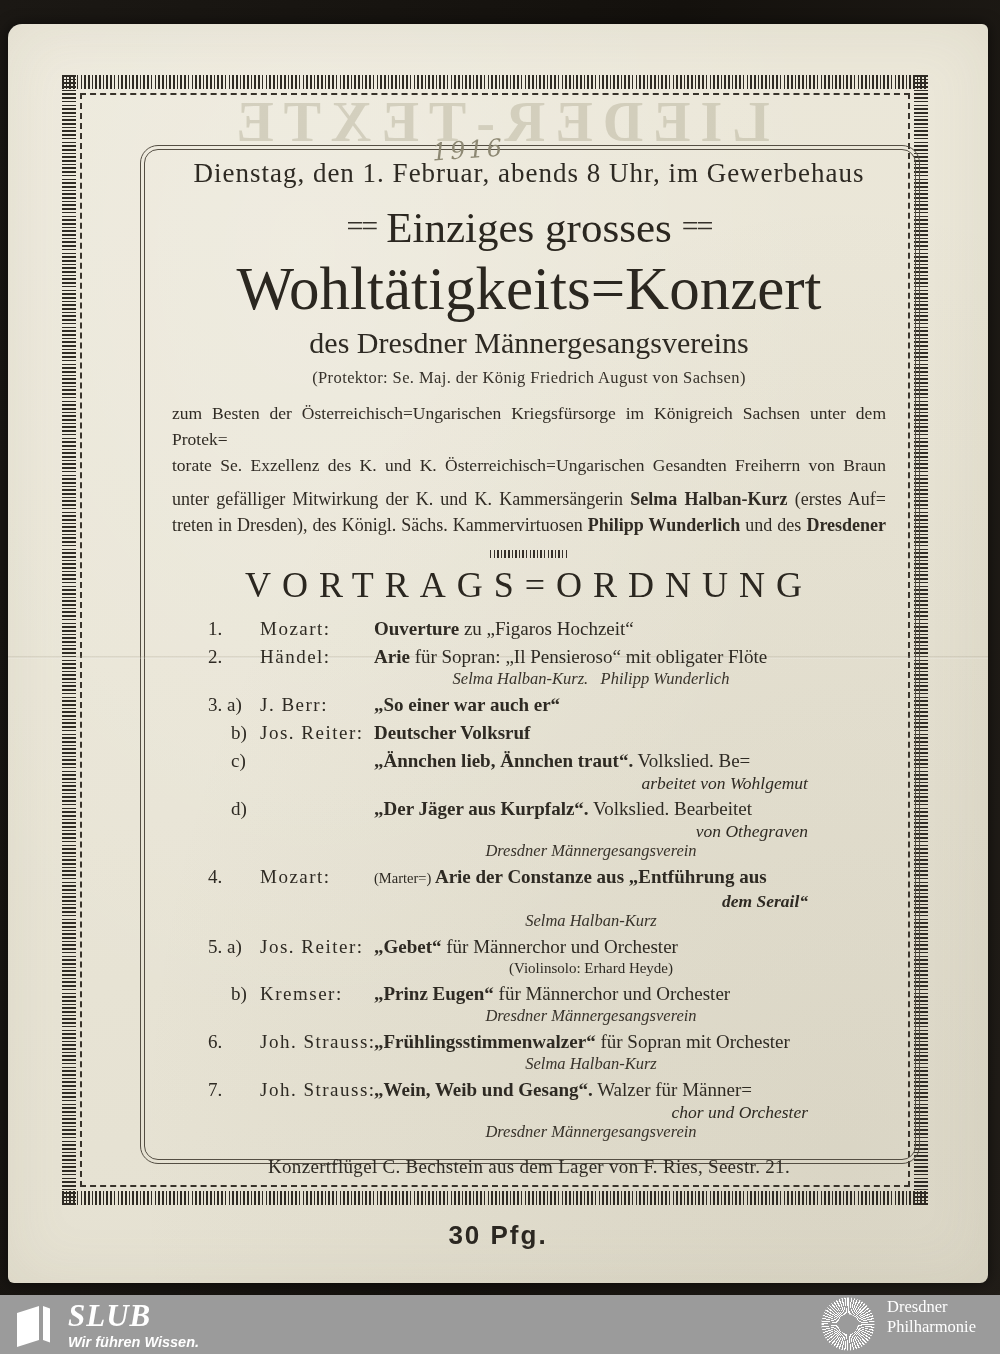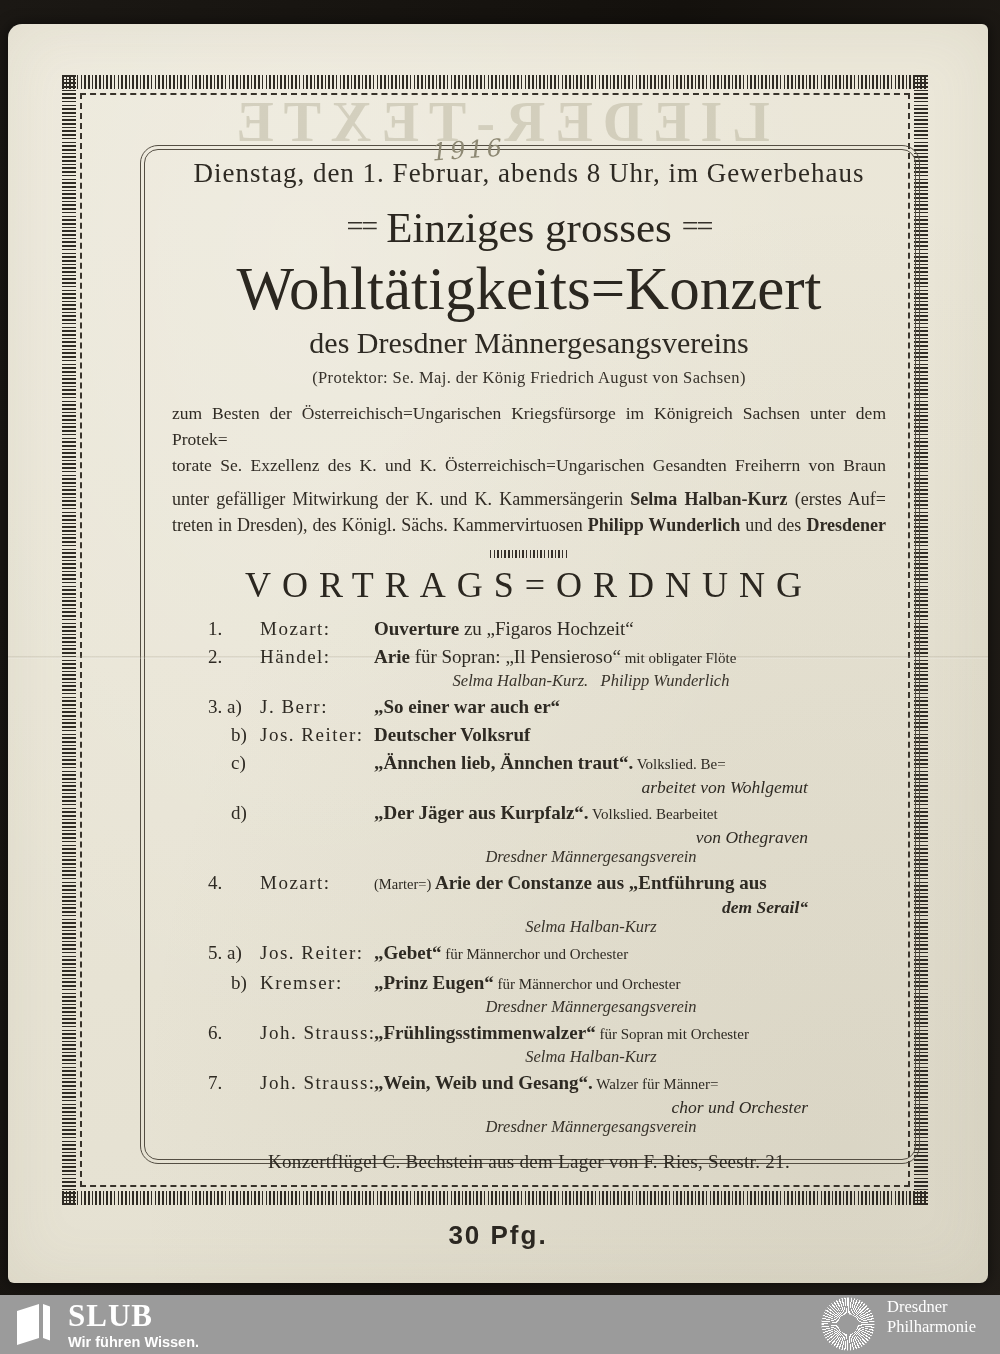--- a/index.html
+++ b/index.html
@@ -63,36 +63,36 @@
     background:repeating-linear-gradient(90deg,#35302a 0 1.5px,transparent 1.5px 3.6px);}
 
   .program-title{font-size:36px;font-weight:400;letter-spacing:11px;margin:6px 0 10px 0;color:#2b2720;}
 
   .program{margin-left:60px;width:660px;text-align:left;}
   .prow{display:grid;grid-template-columns:52px 112px 1fr;font-size:19px;line-height:25px;margin-bottom:3px;color:#2e2a23;}
   .pnum{white-space:nowrap;}
   .pnum.indent{padding-left:23px;}
   .pcomp{letter-spacing:1.5px;white-space:nowrap;}
   .ptitle{padding-left:2px;}
-  .sm{font-size:15px;}
+  .sm{font-size:19px;}
   .pre-sm{font-size:14.5px;}
   .pcont{text-align:right;font-size:17.5px;line-height:20px;padding-right:60px;font-style:italic;}
   .pperf{text-align:center;font-style:italic;font-size:16.5px;line-height:20px;padding-right:60px;color:#38332b;}
   .pnote{text-align:center;font-size:15px;line-height:19px;padding-right:60px;}
   .pens{text-align:center;font-style:italic;font-size:16.5px;line-height:20px;padding-right:60px;color:#38332b;}
 
   .piano-note{font-size:19px;margin-top:14px;letter-spacing:.3px;color:#2e2a23;}
 
   .price{position:absolute;left:0;top:1196px;width:100%;text-align:center;
     font-family:"Liberation Sans","DejaVu Sans",sans-serif;font-weight:bold;font-size:26px;
     letter-spacing:2px;color:#2b2721;}
 
   
   .footer-bar{position:absolute;left:0;bottom:0;width:100%;height:59px;background:#9b9b9b;}
-  .slub{position:absolute;left:14px;top:6px;display:flex;align-items:flex-start;cursor:pointer;}
+  .slub{position:absolute;left:14px;top:6px;display:flex;align-items:center;cursor:pointer;font-style:italic;}
   .slub-icon{width:40px;height:46px;margin-right:14px;}
   .slub-texts{display:flex;flex-direction:column;}
   .slub-name{font-family:"Liberation Serif",serif;font-weight:bold;font-size:31px;line-height:30px;color:#fff;letter-spacing:1px;}
   .slub-slogan{font-family:"Liberation Sans","DejaVu Sans",sans-serif;font-weight:bold;font-size:14.5px;color:#fff;margin-top:3px;}
   .dp{position:absolute;right:24px;top:2px;display:flex;align-items:flex-start;cursor:pointer;}
   .dp-icon{width:54px;height:54px;margin-right:12px;
     background:repeating-conic-gradient(#fff 0deg 2.6deg,rgba(255,255,255,0) 2.6deg 6.4deg);
     -webkit-mask:radial-gradient(circle closest-side,transparent 0 34%,#000 38% 96%,transparent 100%);
             mask:radial-gradient(circle closest-side,transparent 0 34%,#000 38% 96%,transparent 100%);}
   .dp-texts{font-family:"Liberation Serif",serif;font-size:16.5px;line-height:20px;color:#fff;}
@@ -199,20 +199,21 @@
           <span class="ptitle"><span class="pre-sm">(Marter=) </span><span class="b">Arie der Constanze aus „Entführung aus</span>
             <div class="pcont b">dem Serail“</div>
             <div class="pperf">Selma Halban-Kurz</div>
           </span>
         </div>
 
         <div class="prow">
           <span class="pnum">5. a)</span>
           <span class="pcomp">Jos. Reiter:</span>
           <span class="ptitle"><span class="b">„Gebet“</span><span class="sm"> für Männerchor und Orchester</span>
+            <div class="pnote">(Violinsolo: Erhard Heyde)</div>
           </span>
         </div>
 
         <div class="prow">
           <span class="pnum indent">b)</span>
           <span class="pcomp">Kremser:</span>
           <span class="ptitle"><span class="b">„Prinz Eugen“</span><span class="sm"> für Männerchor und Orchester</span>
             <div class="pens">Dresdner Männergesangsverein</div>
           </span>
         </div>

